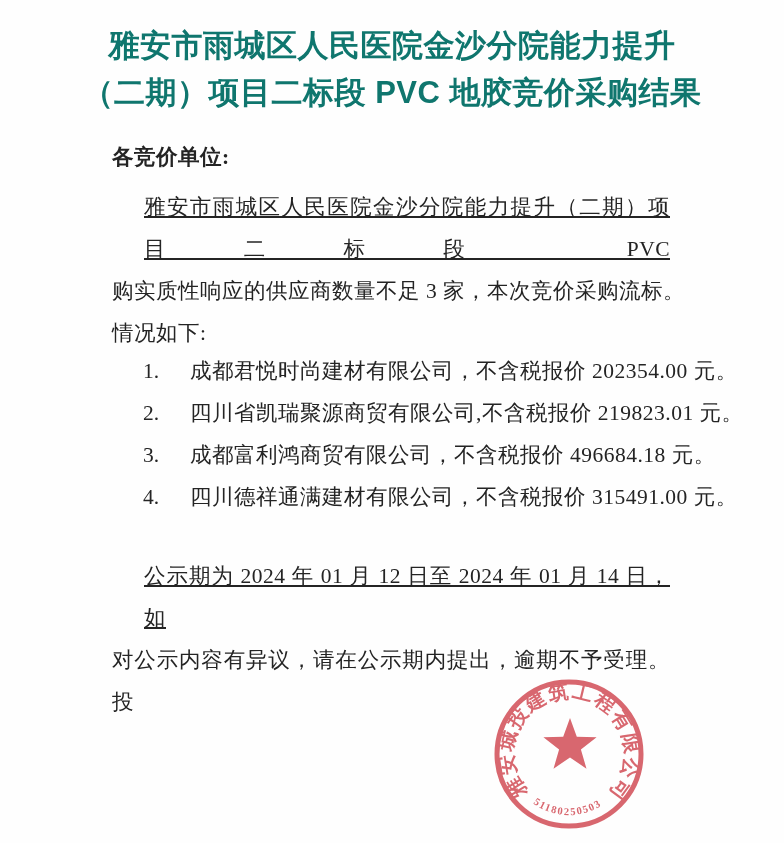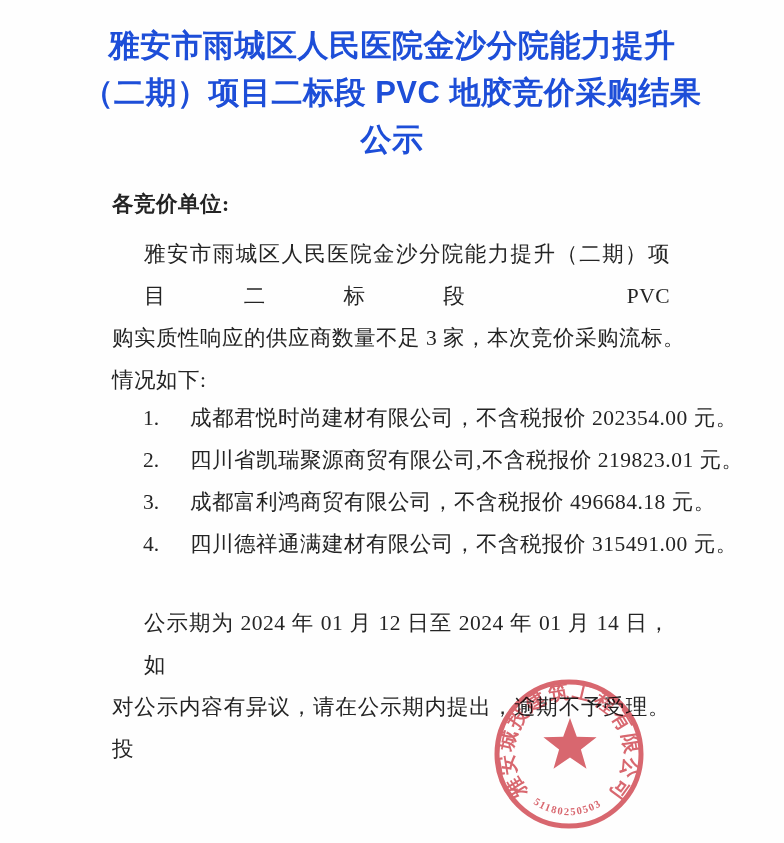--- a/index.html
+++ b/index.html
@@ -14,34 +14,34 @@
     color: #242424;
   }
   .title {
     margin: 22px 40px 0 40px;
     text-align: center;
     font-family: "Liberation Sans", "DejaVu Sans", sans-serif;
     font-weight: 700;
     font-size: 31px;
     line-height: 47px;
     letter-spacing: 0.5px;
-    color: #1d4ed8;
+    color: #0f766e;
   }
   .content {
     margin: 0 114px 0 112px;
     font-size: 21.5px;
     line-height: 42px;
     letter-spacing: 0.5px;
   }
   .salutation { margin-top: 20px; font-weight: bold; }
   .para1 { margin-top: 8px; }
   .para2 { margin-top: 37px; }
   .line { white-space: nowrap; }
   .jline { text-align: justify; text-align-last: justify; white-space: normal; }
-  .indent { padding-left: 32px; }
+  .indent { padding-left: 32px; text-decoration: underline; }
   .bidders { margin-top: -4px; }
   .bidder-row { display: flex; }
   .bidder-num {
     flex: 0 0 47px;
     margin-left: 31px;
     letter-spacing: 0;
   }
   .bidder-text { white-space: nowrap; }
   .seal {
     position: absolute;
@@ -59,21 +59,20 @@
   }
 </style>
 </head>
 <body>
 
 <div class="page">
 
   <div class="title">
     <div class="line">雅安市雨城区人民医院金沙分院能力提升</div>
     <div class="line">（二期）项目二标段 PVC 地胶竞价采购结果</div>
-    <div class="line">公示</div>
   </div>
 
   <div class="content">
 
     <div class="salutation line">各竞价单位:</div>
 
     <div class="para1">
       <div class="jline indent">雅安市雨城区人民医院金沙分院能力提升（二期）项目二标段 PVC</div>
       <div class="line">购实质性响应的供应商数量不足 3 家，本次竞价采购流标。</div>
       <div class="line">情况如下:</div>

